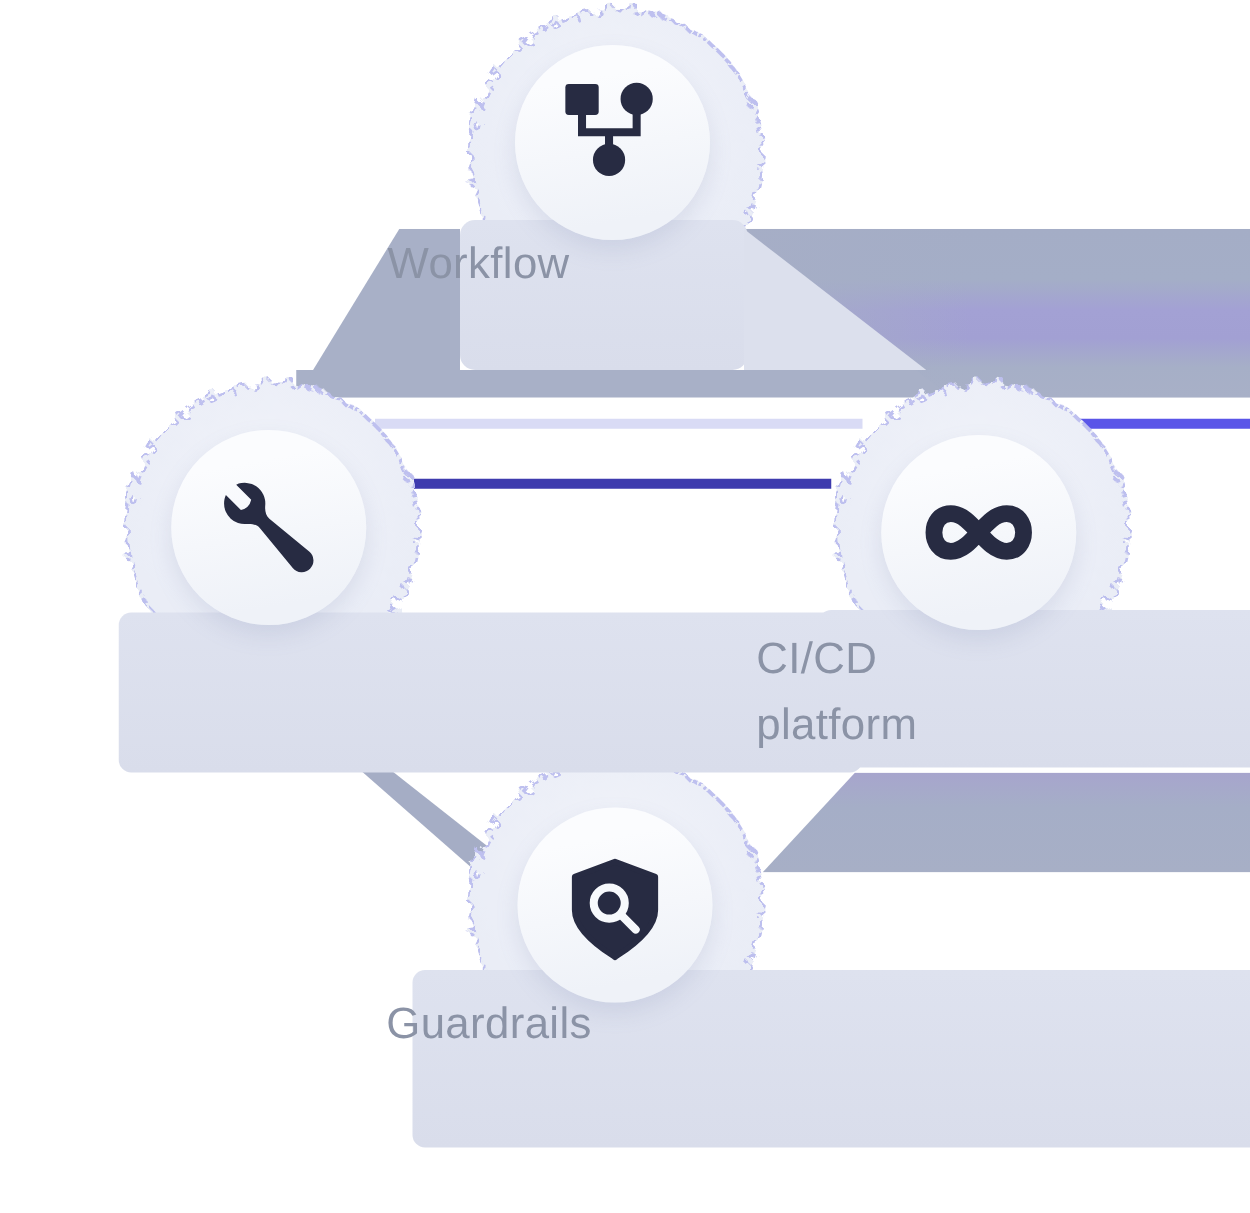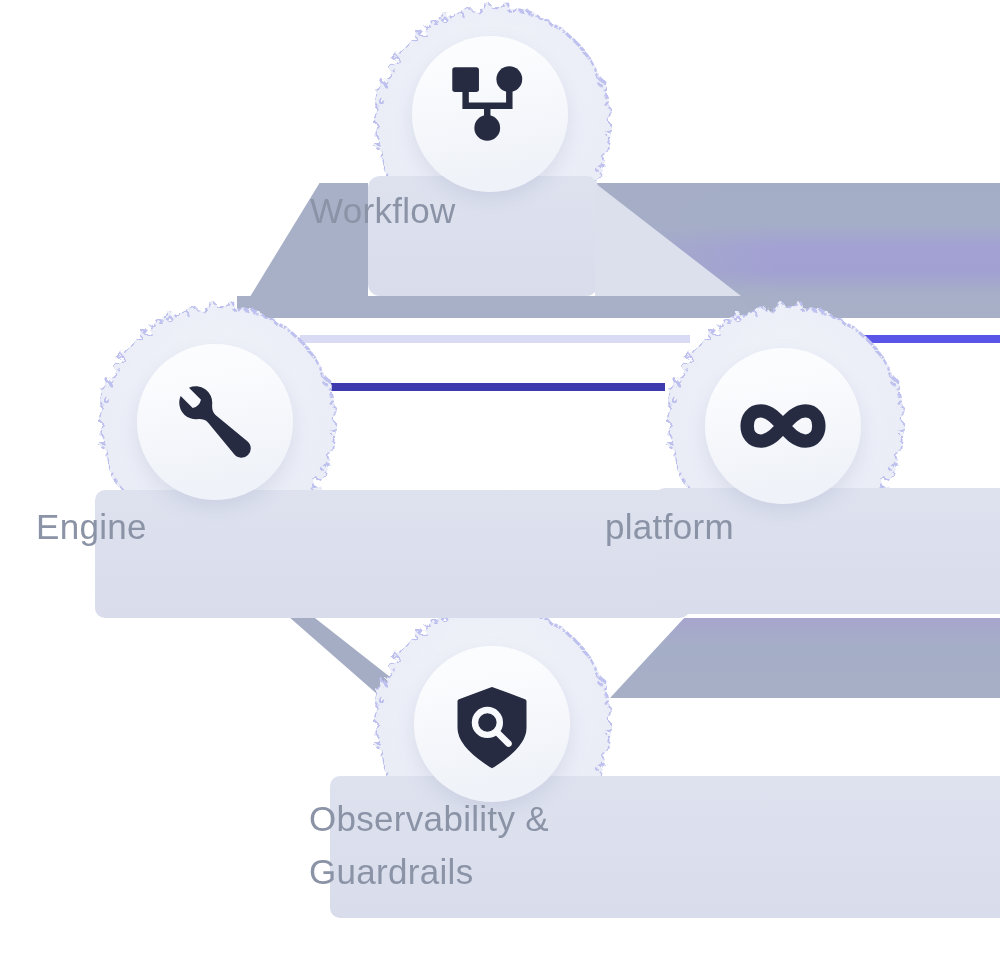--- a/index.html
+++ b/index.html
@@ -157,25 +157,24 @@
       <circle cx="45" cy="44" r="13.5" fill="none" stroke="#f7f9fc" stroke-width="7"></circle>
       <line x1="55" y1="54" x2="68" y2="67" stroke="#f7f9fc" stroke-width="7" stroke-linecap="round"></line>
     </svg>
   </div>
 
   <div class="label label-top">
     <div>Workflow</div>
   </div>
 
   <div class="label label-midleft">
-    <div>Engine</div>
   </div>
 
   <div class="label label-midright">
+    <div>CI/CD</div>
     <div>platform</div>
   </div>
 
   <div class="label label-bottom">
-    <div>Observability &amp;</div>
     <div>Guardrails</div>
   </div>
 
 </div>
 
 </body></html>

